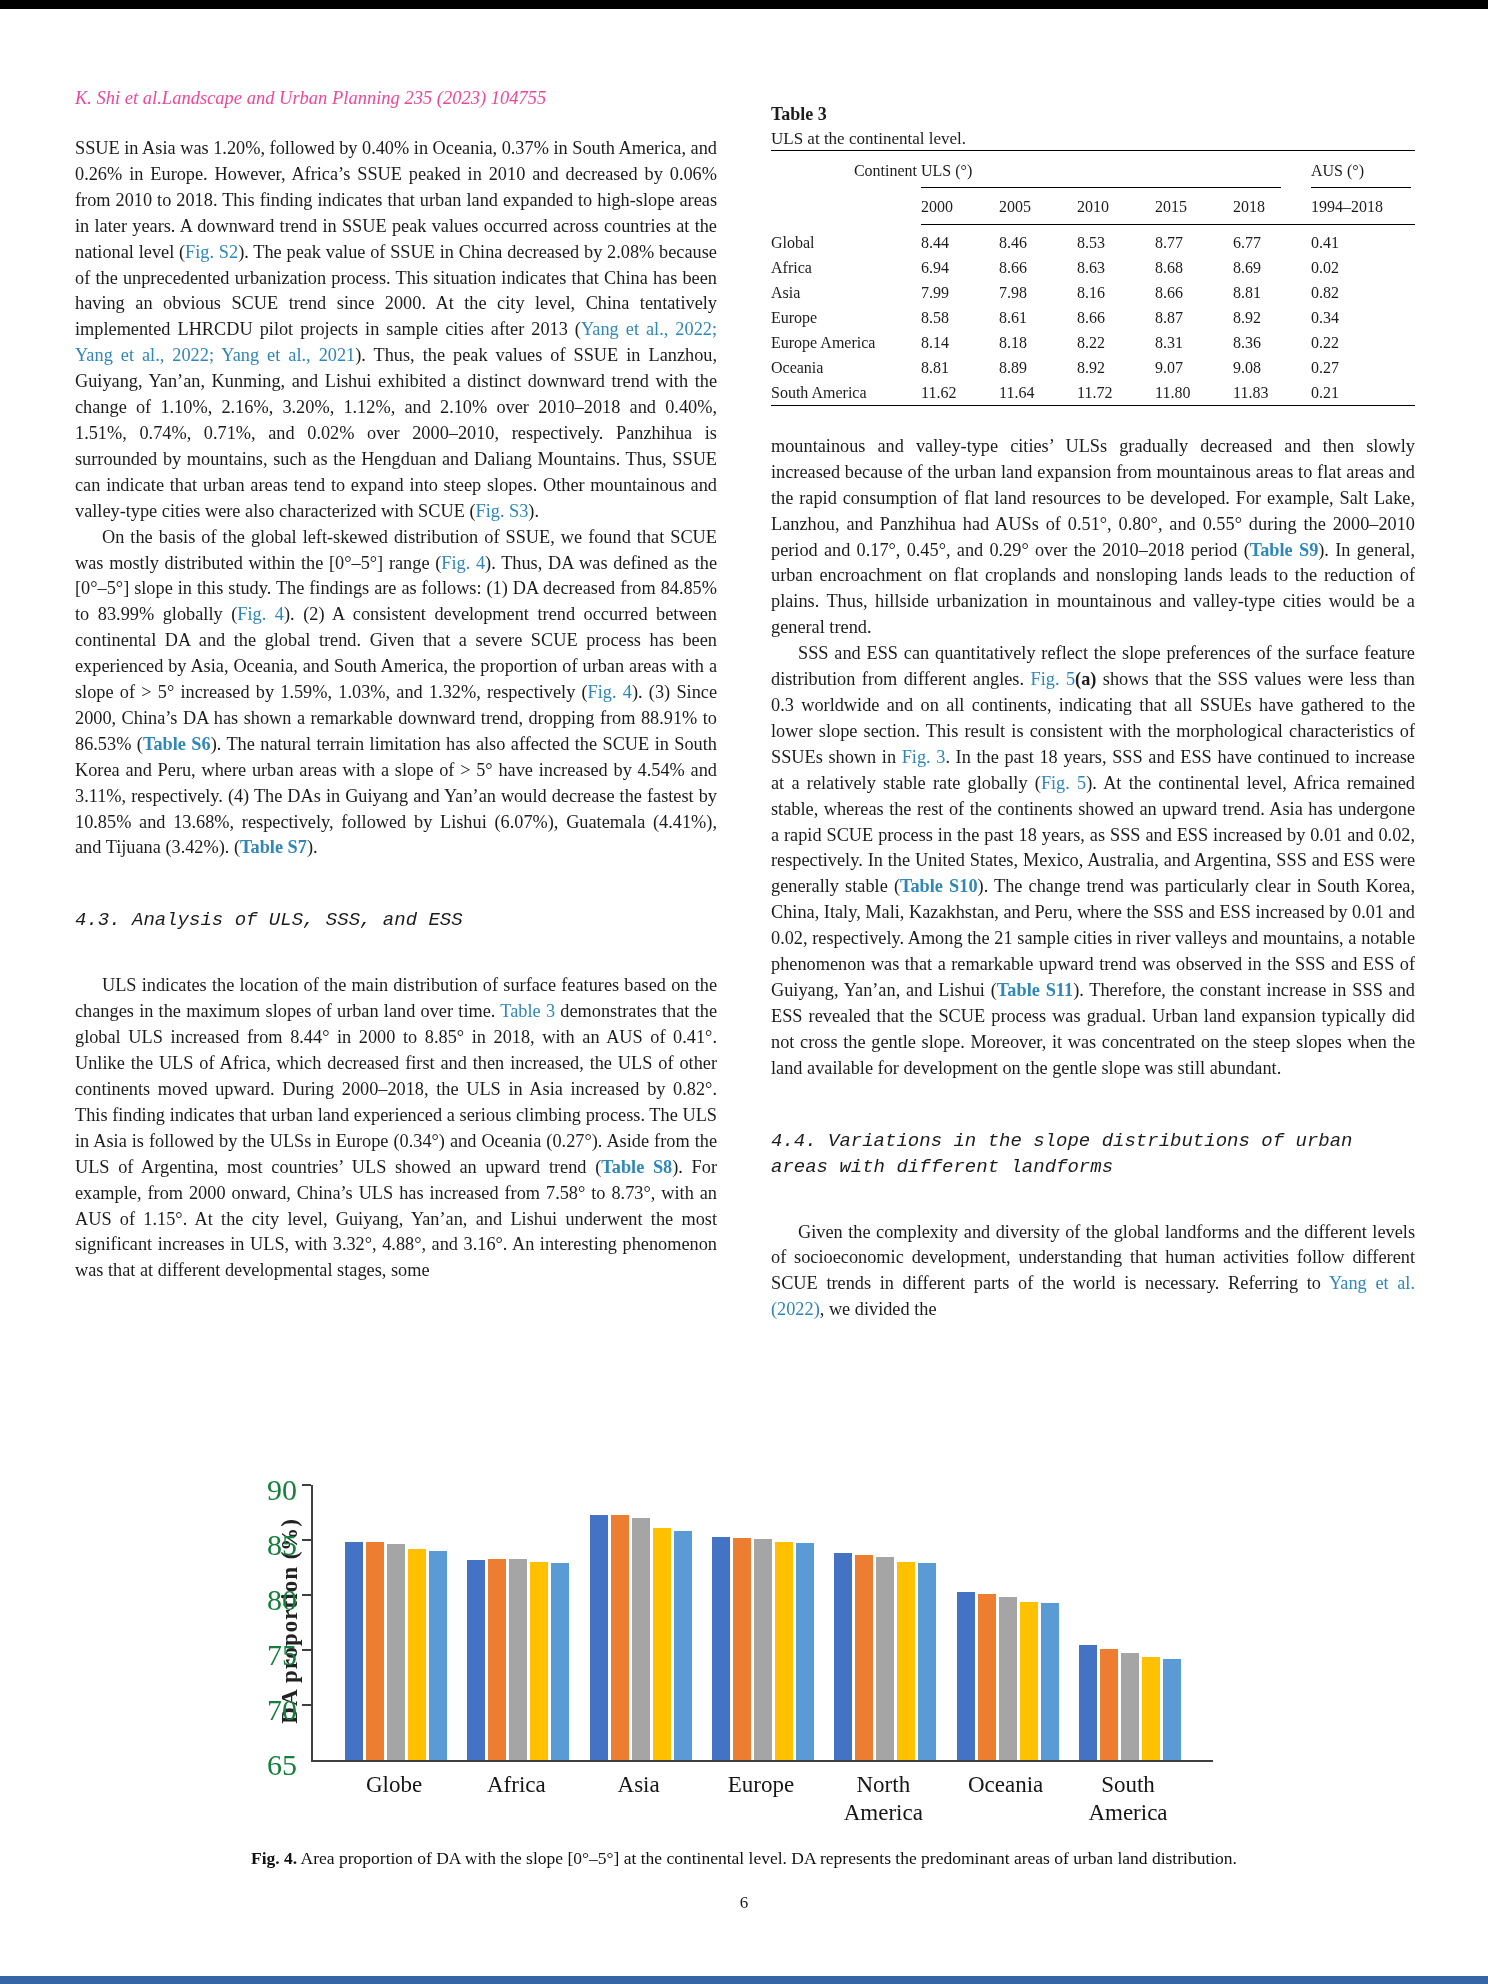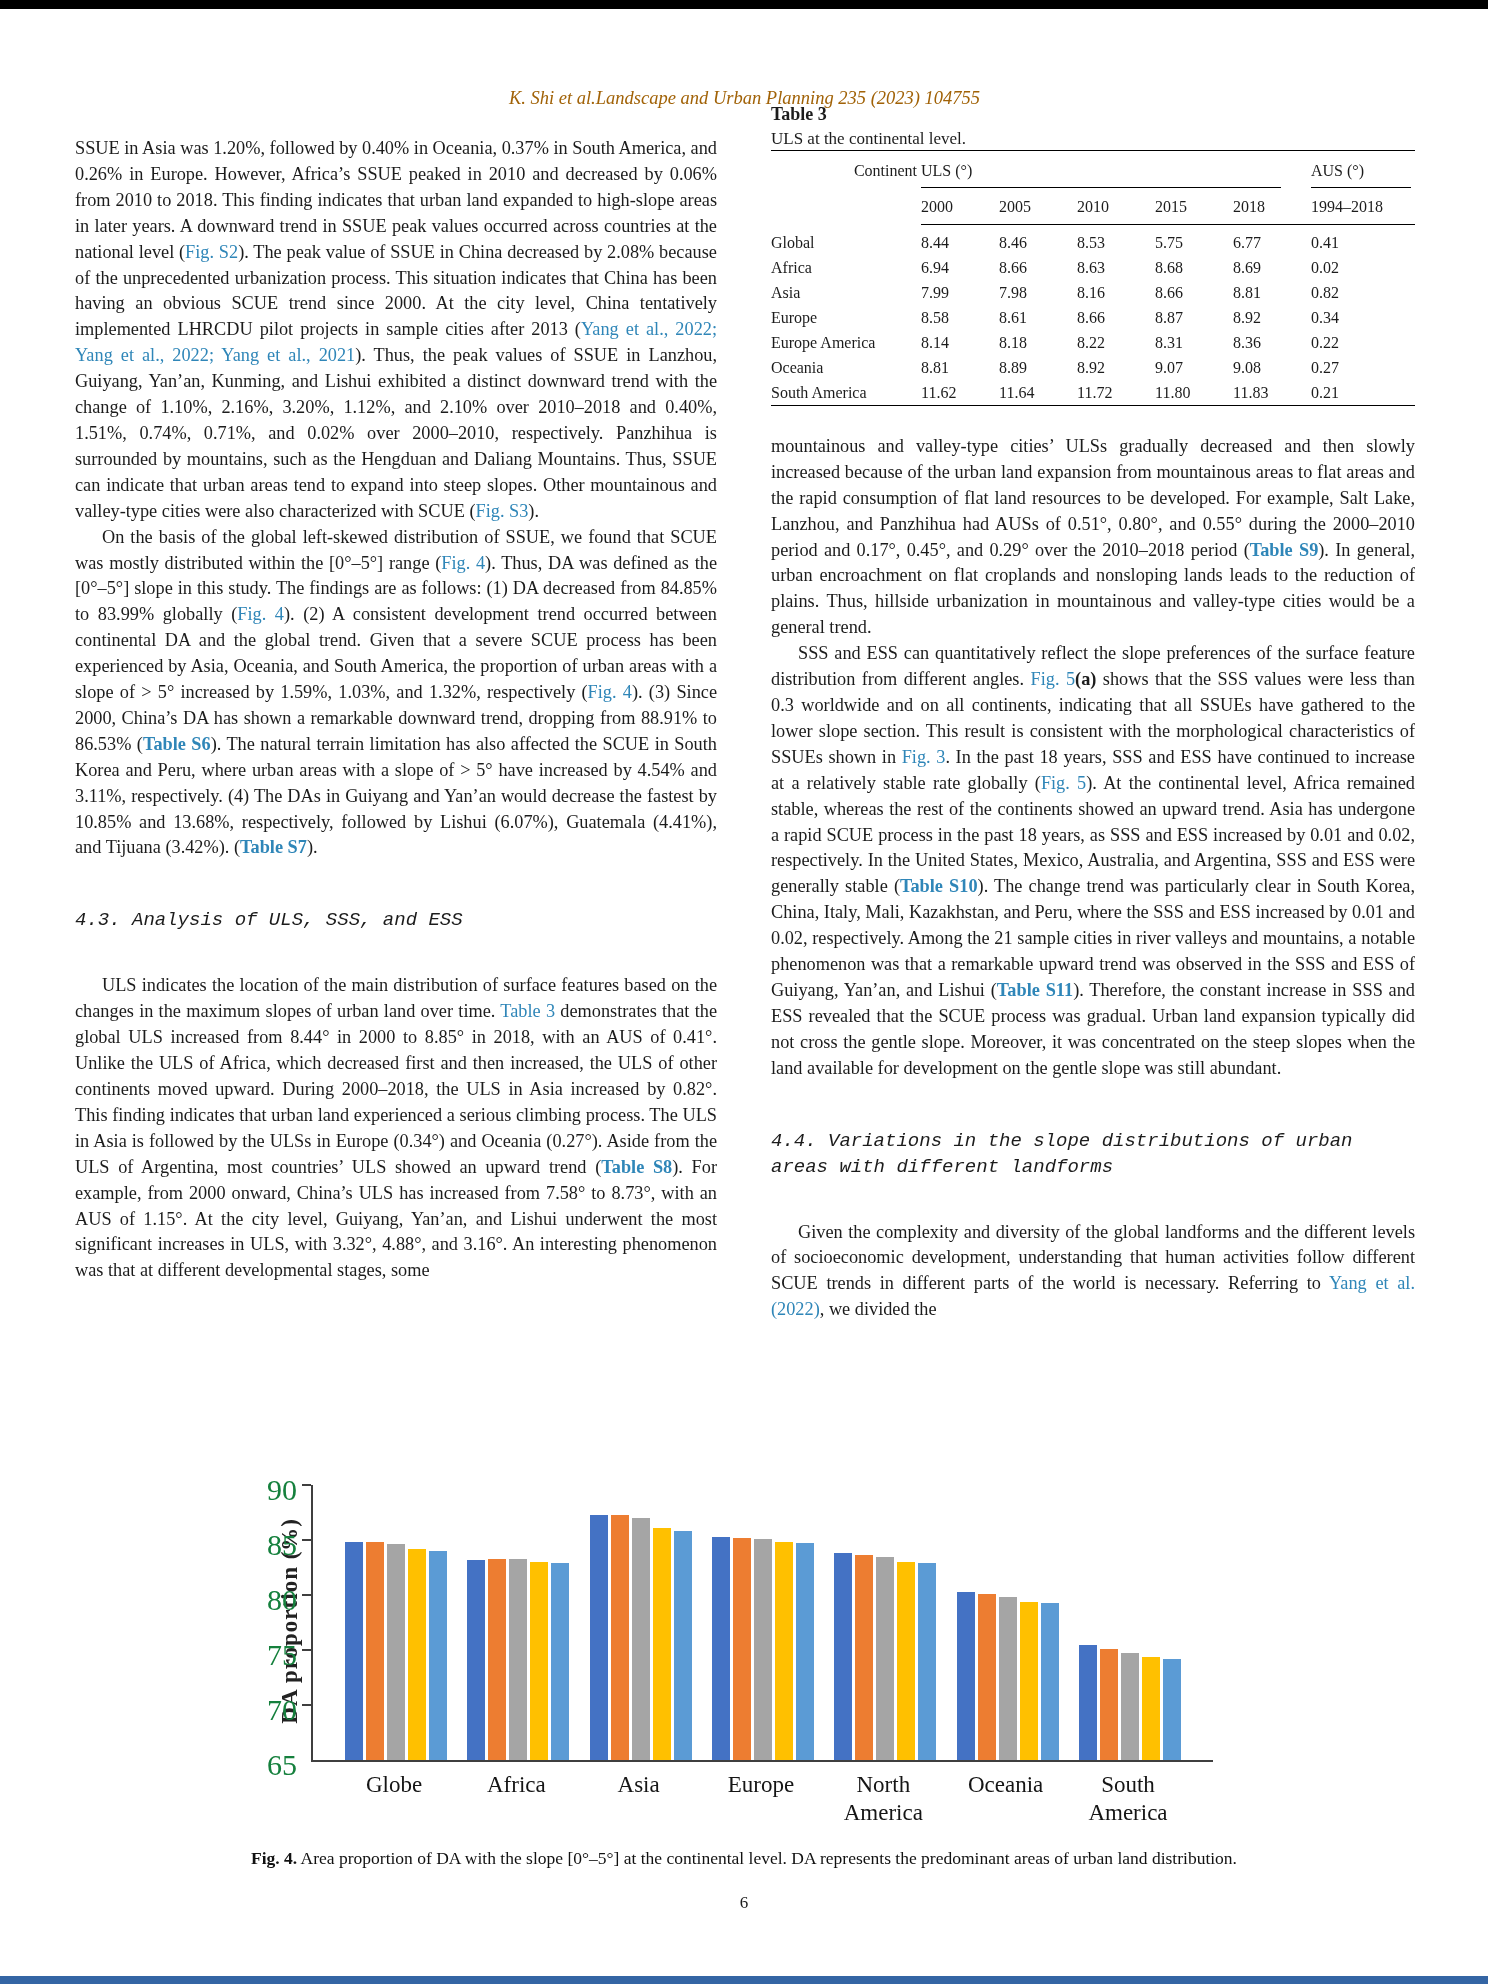--- a/index.html
+++ b/index.html
@@ -1,22 +1,22 @@
 <!DOCTYPE html>
 <html><head>
 <meta charset="utf-8">
 <style>
   html,body{margin:0;padding:0;background:#888;}
   .page{position:relative;width:1488px;height:1984px;background:#ffffff;margin:0 auto;overflow:hidden;
         font-family:"Liberation Serif", serif;color:#1c1c1c;}
   .topbar{position:absolute;top:0;left:0;width:100%;height:9px;background:#000;}
   .bottombar{position:absolute;bottom:0;left:0;width:100%;height:8px;background:#3465a4;}
 
-  .runhead{position:absolute;top:88px;left:75px;right:74px;display:flex;justify-content:center;
-           font-style:italic;font-size:18.5px;color:#a16207;}
+  .runhead{position:absolute;top:88px;left:75px;right:74px;display:flex;justify-content:flex-start;
+           font-style:italic;font-size:18.5px;color:#ec4899;}
 
   .col{position:absolute;font-size:18.3px;line-height:25.9px;text-align:justify;overflow:hidden;}
   .col-left{left:75px;top:136px;width:642px;height:1334px;}
   .col-right{left:771px;top:102px;width:644px;height:1372px;}
   .col p{margin:0;}
   .indent{text-indent:27px;}
   .sechead{font-style:italic;font-weight:400;font-size:19px;margin:46px 0 40px;text-align:left;line-height:26px;font-family:Liberation Mono, monospace;}
   .link{color:#2f86b8;}
   .link.bold{font-weight:700;}
 
@@ -103,21 +103,21 @@
             <th>2018</th>
             <th>1994–2018</th>
           </tr>
       </thead>
       <tbody>
           <tr>
             <td>Global</td>
             <td>8.44</td>
             <td>8.46</td>
             <td>8.53</td>
-            <td>5.75</td>
+            <td>8.77</td>
             <td>6.77</td>
             <td>0.41</td>
           </tr>
           <tr>
             <td>Africa</td>
             <td>6.94</td>
             <td>8.66</td>
             <td>8.63</td>
             <td>8.68</td>
             <td>8.69</td>

